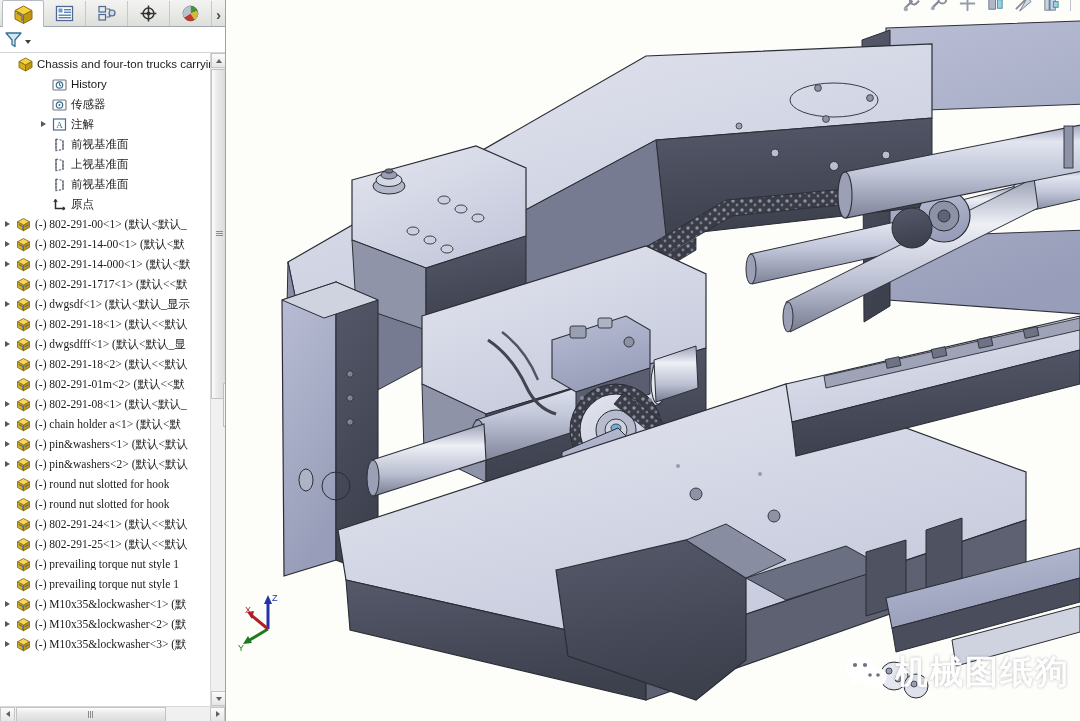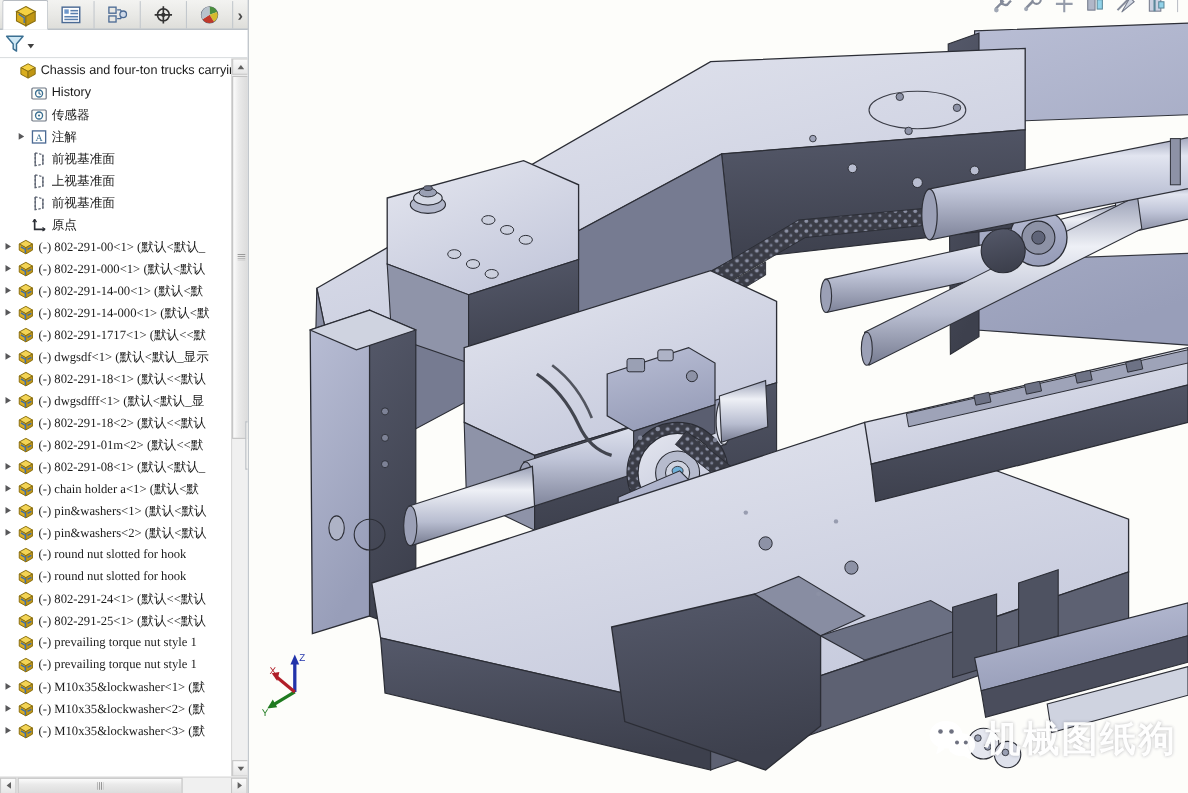--- a/index.html
+++ b/index.html
@@ -115,21 +115,21 @@
     border-bottom:3.5px solid transparent;
     border-left:5px solid #58585a;
   }
   .node .nicon {
     width:18px; min-width:18px; height:18px;
     display:flex; align-items:center; justify-content:center;
     margin-right:3px;
   }
   .node .ntext { overflow:hidden; }
   .depth1 { padding-left:0;font-family:Liberation Serif, serif; }
-  .depth2 { padding-left:12px; }
+  .depth2 { padding-left:36px; }
 
   
   #vscroll {
     position:absolute; right:0; top:0;
     width:15px; height:100%;
     background:#f0f0f0;
     border-left:1px solid #d8d8d8;
   }
   .vbtn {
     width:15px; height:15px;
@@ -720,35 +720,20 @@
               </div>
               <div class="nicon">
                 <svg width="15" height="15" viewBox="0 0 15 15">
                   <polygon points="7.5,1.5 13.5,4.8 7.5,8.2 1.5,4.8" fill="#f3d455" stroke="#8a6f12" stroke-width="0.9"></polygon>
                   <polygon points="1.5,4.8 7.5,8.2 7.5,13.8 1.5,10.4" fill="#dcae22" stroke="#8a6f12" stroke-width="0.9"></polygon>
                   <polygon points="13.5,4.8 7.5,8.2 7.5,13.8 13.5,10.4" fill="#c0961a" stroke="#8a6f12" stroke-width="0.9"></polygon>
                   <path d="M3,7.5 L7,9.8 L7,13" stroke="#3f6fa8" stroke-width="1.3" fill="none"></path>
                   <path d="M9,9.8 L12.5,7.8" stroke="#3f6fa8" stroke-width="1.3" fill="none"></path>
                 </svg>
               </div>
-              <div class="ntext">(-) 802-291-000&lt;1&gt;  (默认&lt;默认</div>
-            </div>
-            <div class="node depth1">
-              <div class="expander has">
-                <i></i>
-              </div>
-              <div class="nicon">
-                <svg width="15" height="15" viewBox="0 0 15 15">
-                  <polygon points="7.5,1.5 13.5,4.8 7.5,8.2 1.5,4.8" fill="#f3d455" stroke="#8a6f12" stroke-width="0.9"></polygon>
-                  <polygon points="1.5,4.8 7.5,8.2 7.5,13.8 1.5,10.4" fill="#dcae22" stroke="#8a6f12" stroke-width="0.9"></polygon>
-                  <polygon points="13.5,4.8 7.5,8.2 7.5,13.8 13.5,10.4" fill="#c0961a" stroke="#8a6f12" stroke-width="0.9"></polygon>
-                  <path d="M3,7.5 L7,9.8 L7,13" stroke="#3f6fa8" stroke-width="1.3" fill="none"></path>
-                  <path d="M9,9.8 L12.5,7.8" stroke="#3f6fa8" stroke-width="1.3" fill="none"></path>
-                </svg>
-              </div>
               <div class="ntext">(-) 802-291-14-00&lt;1&gt;  (默认&lt;默</div>
             </div>
             <div class="node depth1">
               <div class="expander has">
                 <i></i>
               </div>
               <div class="nicon">
                 <svg width="15" height="15" viewBox="0 0 15 15">
                   <polygon points="7.5,1.5 13.5,4.8 7.5,8.2 1.5,4.8" fill="#f3d455" stroke="#8a6f12" stroke-width="0.9"></polygon>
                   <polygon points="1.5,4.8 7.5,8.2 7.5,13.8 1.5,10.4" fill="#dcae22" stroke="#8a6f12" stroke-width="0.9"></polygon>

